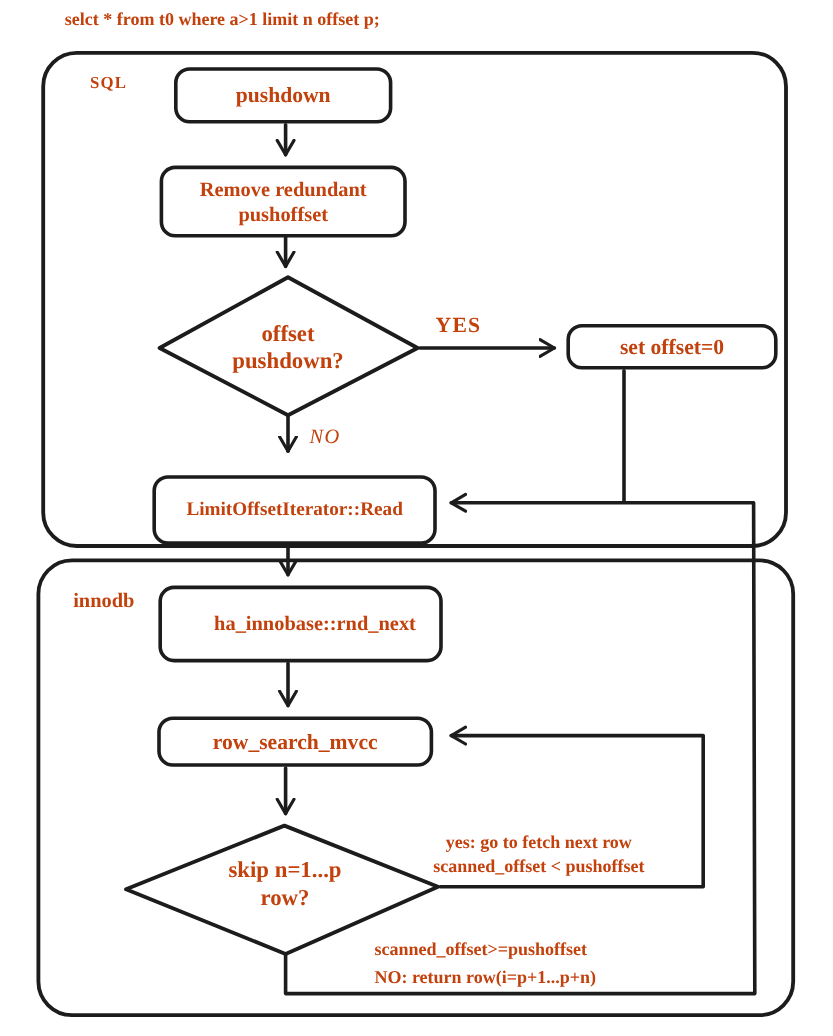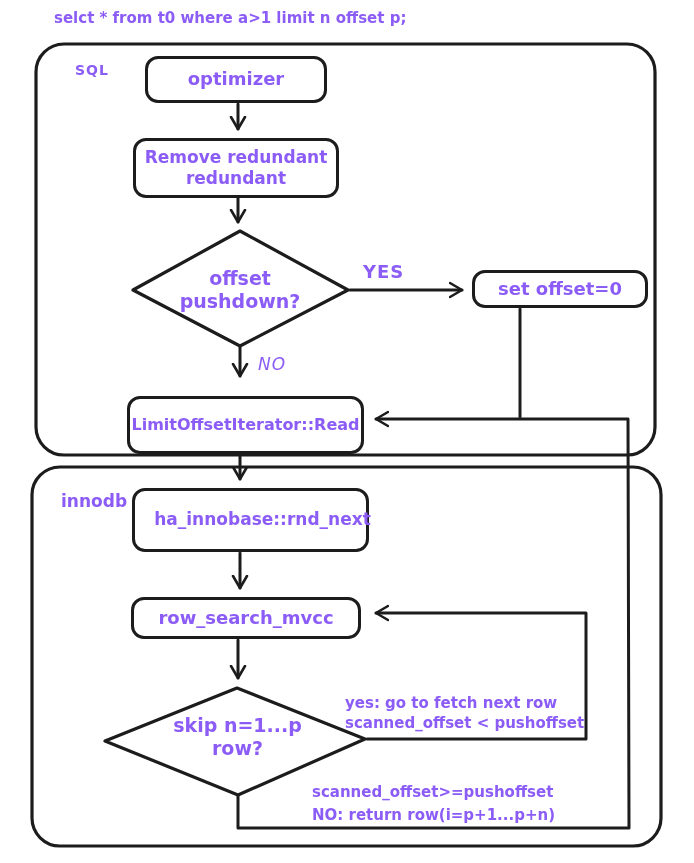--- a/index.html
+++ b/index.html
@@ -33,21 +33,21 @@
   #t-d1      { left:160px; top:261px; width:160px; height:58px; font-size:19px;align-items:center; }
   #t-d2      { left:145px; top:707px; width:185px; height:60px; font-size:19px; }
   #t-yes     { left:363px; top:261px; font-size:18px; letter-spacing:1px; }
   #t-no      { left:258px; top:354px; font-size:17px; font-weight:400; font-style:italic; letter-spacing:1px; }
   #t-loop    { left:345px; top:693px; width:208px; text-align:center; font-size:15px; line-height:1.35; }
   #t-return  { left:312px; top:781px; text-align:left; font-size:15px; line-height:1.5; }
 </style>
 </head>
 <body>
 
-<div class="stage" style="color: #8b5cf6; background: rgb(255, 255, 255);">
+<div class="stage" style="color: #c2410c; background: rgb(255, 255, 255); font-family: Liberation Serif, serif;">
 
   <svg width="694" height="863" viewBox="0 0 694 863">
     <defs>
       <marker id="arr" markerWidth="22" markerHeight="22" refX="13" refY="10" orient="auto" markerUnits="userSpaceOnUse">
         <path d="M1,3 L13,10 L1,17" fill="none" stroke="#1c1c1c" stroke-width="2.6" stroke-linecap="round" stroke-linejoin="round"></path>
       </marker>
     </defs>
 
     <g fill="none" stroke="#1c1c1c" stroke-width="3.2">
       <rect x="36" y="44" width="619" height="411" rx="28"></rect>
@@ -71,26 +71,26 @@
       <polygon points="240,231 348,290 240,346 133,290"></polygon>
       <polygon points="237,688 365,739 238,795 105,741"></polygon>
     </g>
   </svg>
 
   <div class="txt" id="t-query">selct * from t0 where a&gt;1 limit n offset p;</div>
   <div class="txt" id="t-sql">SQL</div>
   <div class="txt" id="t-innodb">innodb</div>
 
   <div class="node" id="n-optimizer">
-    <span>optimizer</span>
+    <span>pushdown</span>
   </div>
 
   <div class="node" id="n-remove">
     <span>Remove redundant</span>
-    <span>redundant</span>
+    <span>pushoffset</span>
   </div>
 
   <div class="dtext" id="t-d1">
     <span>offset</span>
     <span>pushdown?</span>
   </div>
 
   <div class="node" id="n-setoffset">
     <span>set offset=0</span>
   </div>

